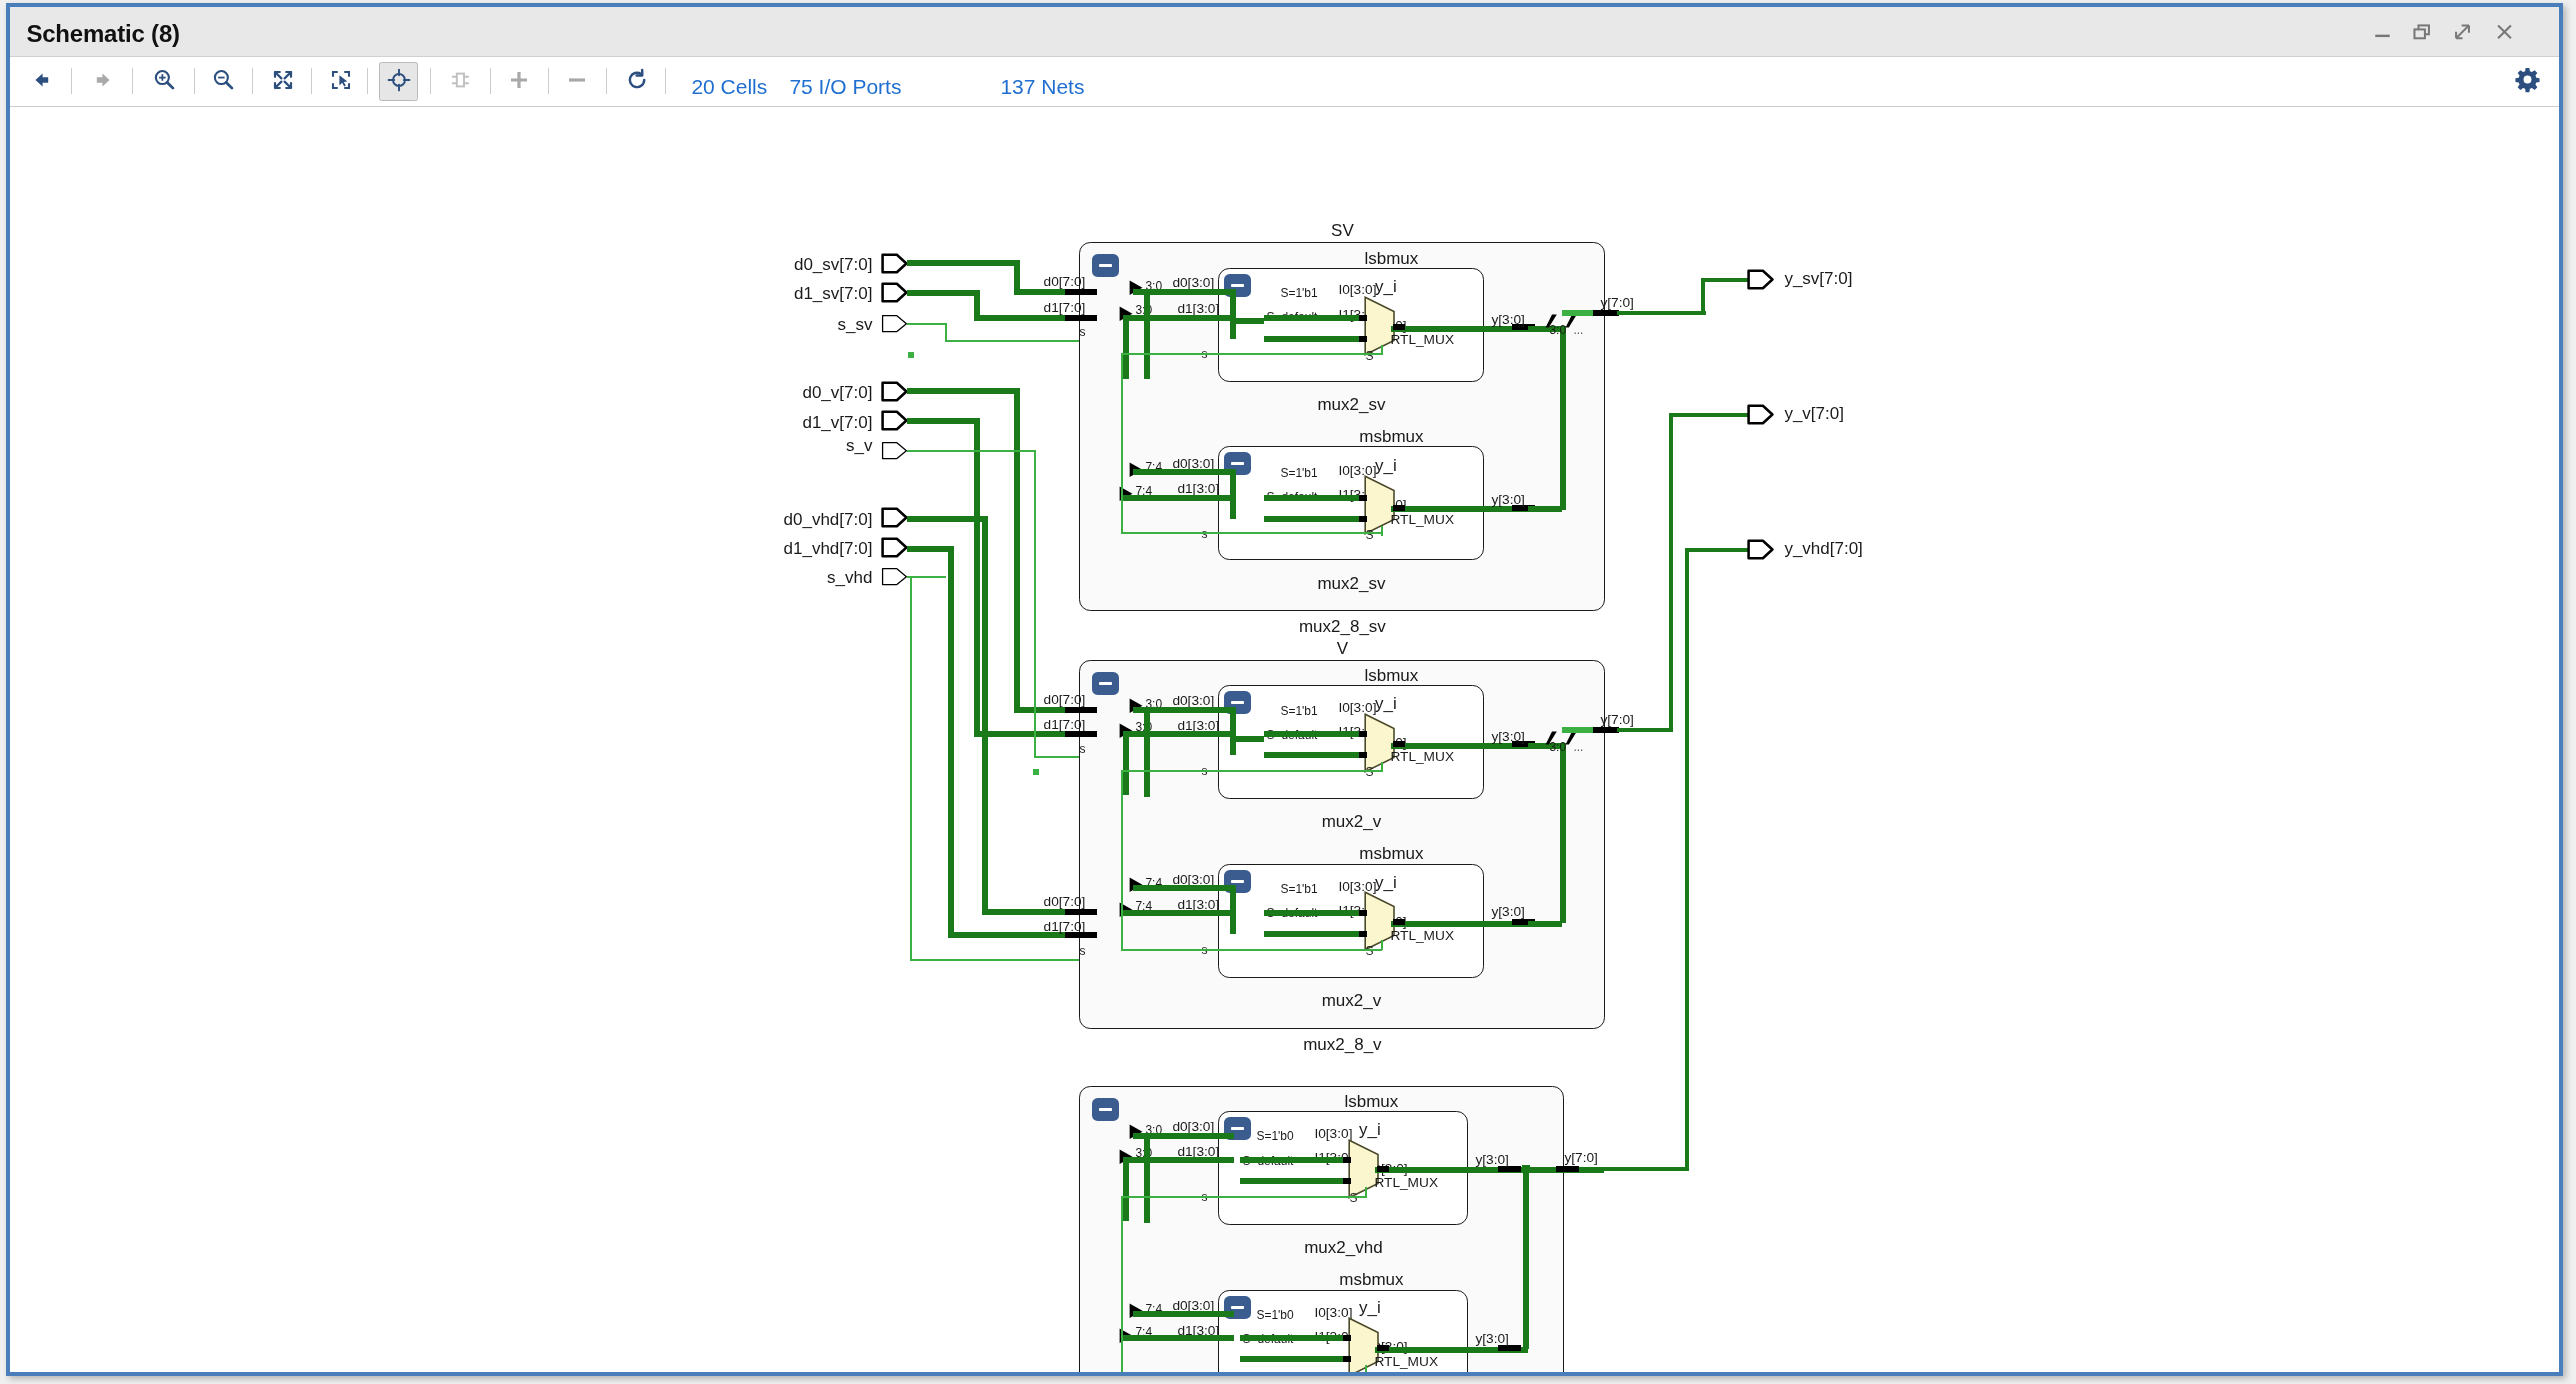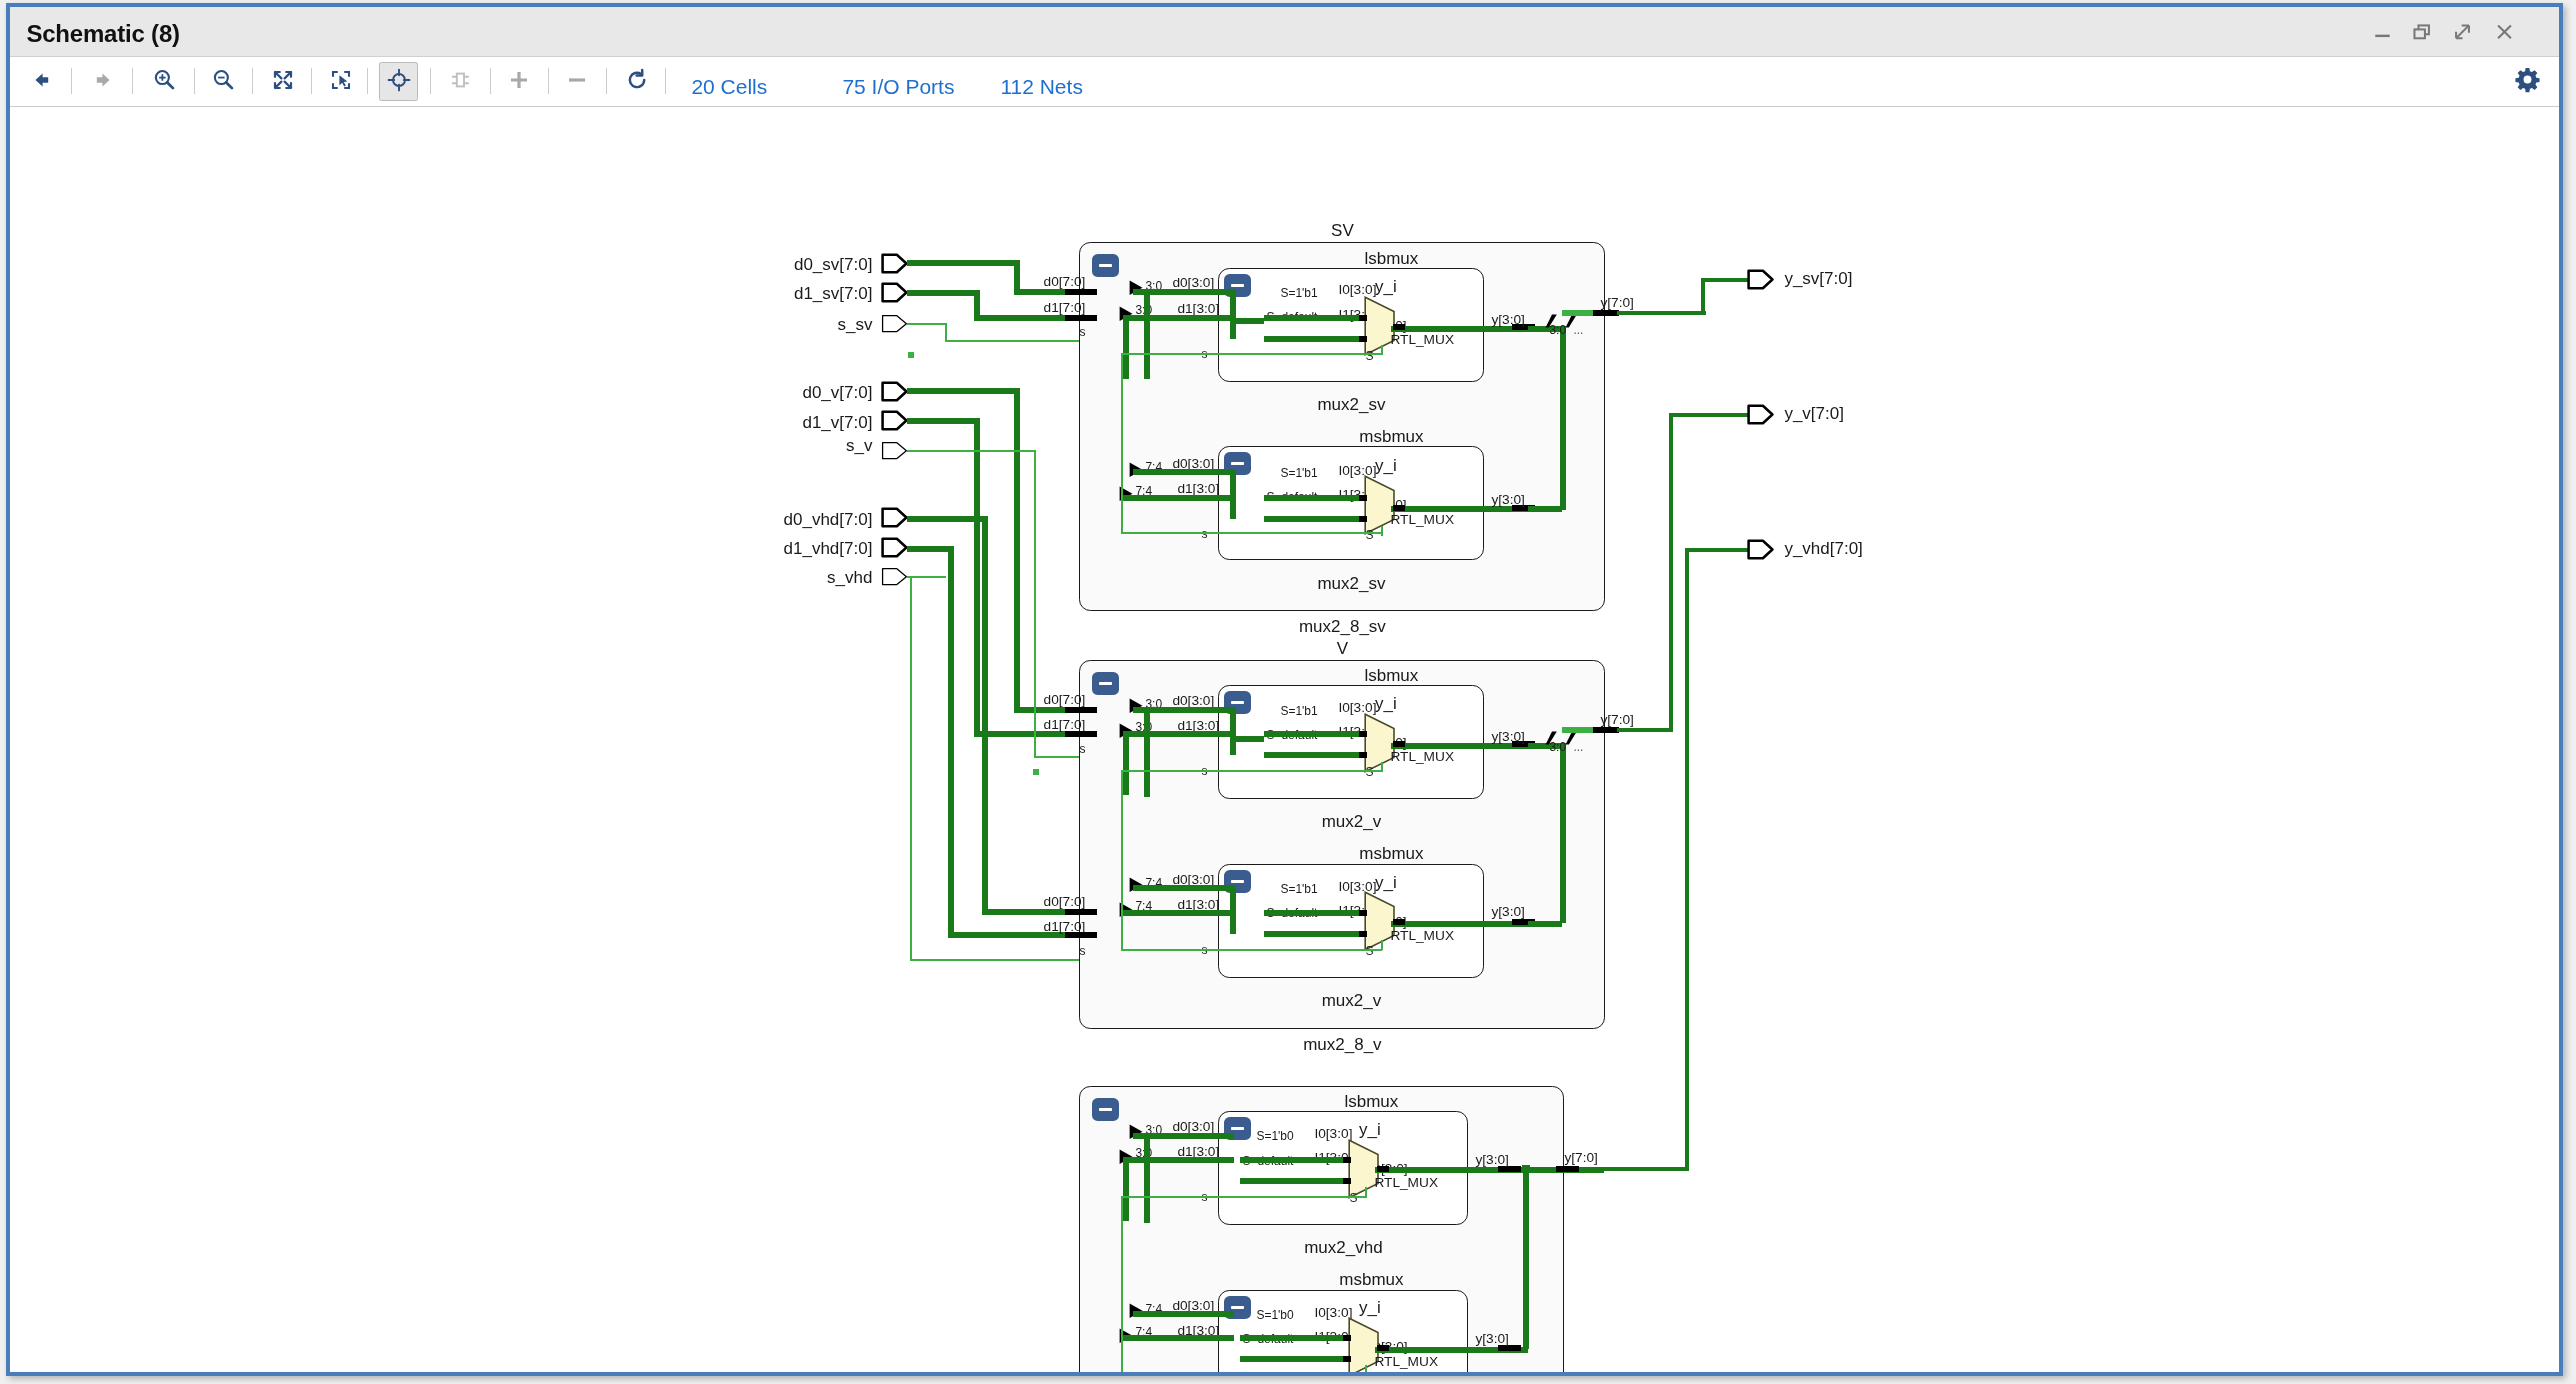--- a/index.html
+++ b/index.html
@@ -231,22 +231,22 @@
       <span>
         <svg width="24" height="24" viewBox="0 0 30 30">
           <path d="M24 15 A9 9 0 1 1 20 7.4" fill="none" stroke="#2c4f80" stroke-width="3.1" stroke-linecap="round"></path>
           <path d="M21.5 2.5 L21.5 9.5 L14.5 9.5" fill="none" stroke="#2c4f80" stroke-width="3.1" stroke-linecap="round" stroke-linejoin="round"></path>
         </svg>
       </span>
     </div>
     <div class="tb-sep" style="left:655px"></div>
 
     <div class="tb-link" style="left:681px">20 Cells</div>
-    <div class="tb-link" style="left:832px">75 I/O Ports</div>
-    <div class="tb-link" style="left:990px">112 Nets</div>
+    <div class="tb-link" style="left:779px">75 I/O Ports</div>
+    <div class="tb-link" style="left:990px">137 Nets</div>
 
     <div id="gear-btn">
       <span>
         <svg width="27" height="27" viewBox="0 0 34 34">
           <path fill="#2c4f80" d="M17 11.5a5.5 5.5 0 1 0 0 11 5.5 5.5 0 0 0 0-11zm0 3.3a2.2 2.2 0 1 1 0 4.4 2.2 2.2 0 0 1 0-4.4z"></path>
           <path fill="#2c4f80" d="M14.6 2.5h4.8l.6 4.1 2.6 1.1 3.4-2.4 3.4 3.4-2.4 3.4 1.1 2.6 4.1.6v4.8l-4.1.6-1.1 2.6 2.4 3.4-3.4 3.4-3.4-2.4-2.6 1.1-.6 4.1h-4.8l-.6-4.1-2.6-1.1-3.4 2.4-3.4-3.4 2.4-3.4-1.1-2.6-4.1-.6v-4.8l4.1-.6 1.1-2.6-2.4-3.4 3.4-3.4 3.4 2.4 2.6-1.1z"></path>
           <circle cx="17" cy="17" r="5" fill="#ffffff"></circle>
         </svg>
       </span>
     </div>

